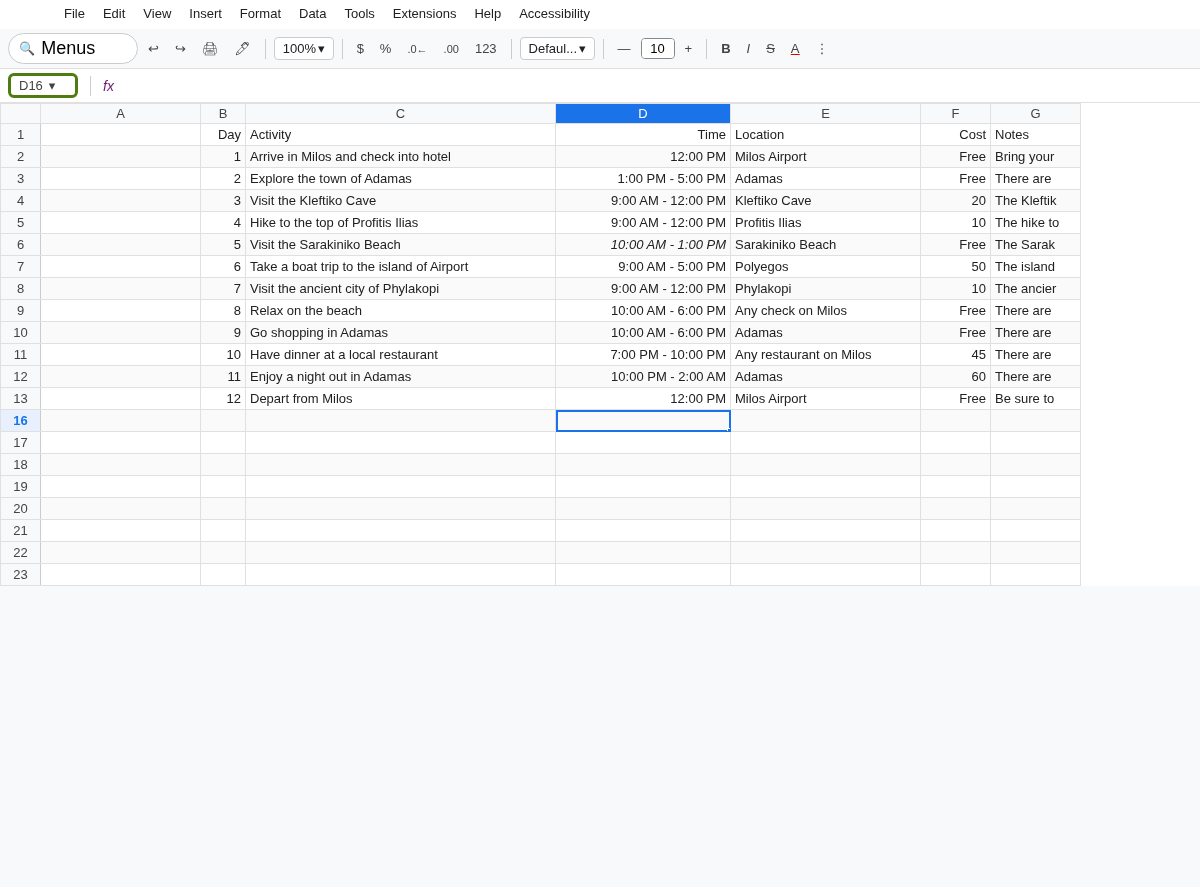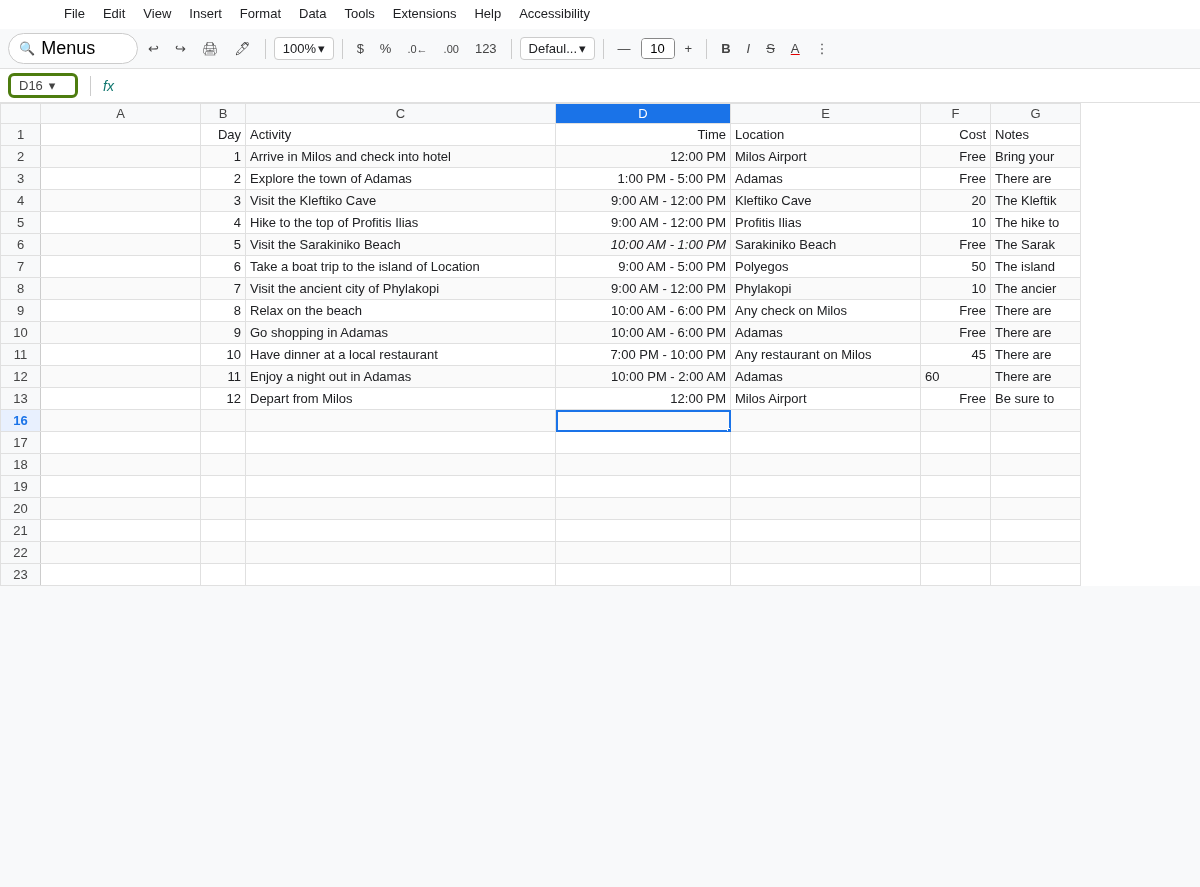--- a/index.html
+++ b/index.html
@@ -108,21 +108,21 @@
     .cell-ref {
       display: flex; align-items: center;
       border: 3px solid #4d7c0f;
       border-radius: 6px;
       padding: 2px 8px;
       font-size: 13px;
       width: 70px;
       gap: 6px;
     }
     .cell-ref span { color: #444; }
-    .fx-label { font-size: 14px; color: #0f766e; font-style: italic; }
+    .fx-label { font-size: 14px; color: #701a75; font-style: italic; }
 
     
     .spreadsheet-container {
       overflow: auto;
       background: #fff;
       flex: 1;
     }
     table.sheet {
       border-collapse: collapse;
       table-layout: fixed;
@@ -358,21 +358,21 @@
           <td>Visit the Sarakiniko Beach</td>
           <td style="text-align: right; font-style: italic;">10:00 AM - 1:00 PM</td>
           <td>Sarakiniko Beach</td>
           <td style="text-align: right;">Free</td>
           <td>The Sarak</td>
         </tr>
         <tr class="data-row">
           <th class="row-header">7</th>
           <td></td>
           <td style="text-align: right;">6</td>
-          <td>Take a boat trip to the island of Location</td>
+          <td>Take a boat trip to the island of Airport</td>
           <td style="text-align: right;">9:00 AM - 5:00 PM</td>
           <td>Polyegos</td>
           <td style="text-align: right;">50</td>
           <td>The island</td>
         </tr>
         <tr class="data-row">
           <th class="row-header">8</th>
           <td></td>
           <td style="text-align: right;">7</td>
           <td>Visit the ancient city of Phylakopi</td>
@@ -411,21 +411,21 @@
           <td style="text-align: right;">45</td>
           <td>There are</td>
         </tr>
         <tr class="data-row">
           <th class="row-header">12</th>
           <td></td>
           <td style="text-align: right;">11</td>
           <td>Enjoy a night out in Adamas</td>
           <td style="text-align: right;">10:00 PM - 2:00 AM</td>
           <td>Adamas</td>
-          <td style="text-align: left;">60</td>
+          <td style="text-align: right;">60</td>
           <td>There are</td>
         </tr>
         <tr class="data-row">
           <th class="row-header">13</th>
           <td></td>
           <td style="text-align: right;">12</td>
           <td>Depart from Milos</td>
           <td style="text-align: right;">12:00 PM</td>
           <td>Milos Airport</td>
           <td style="text-align: right;">Free</td>

